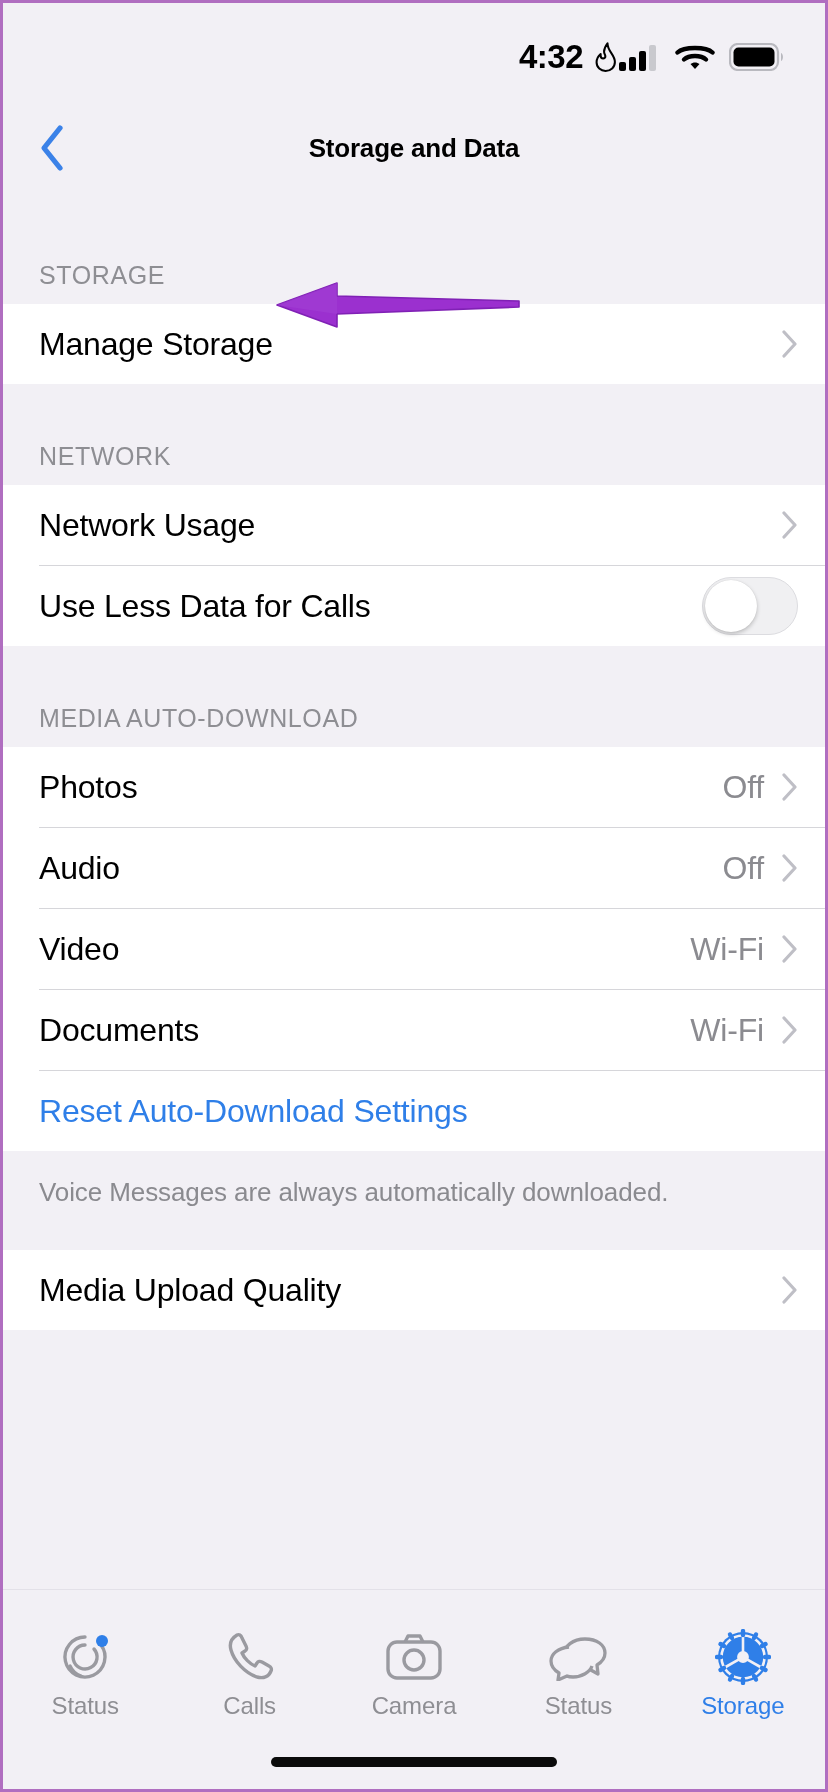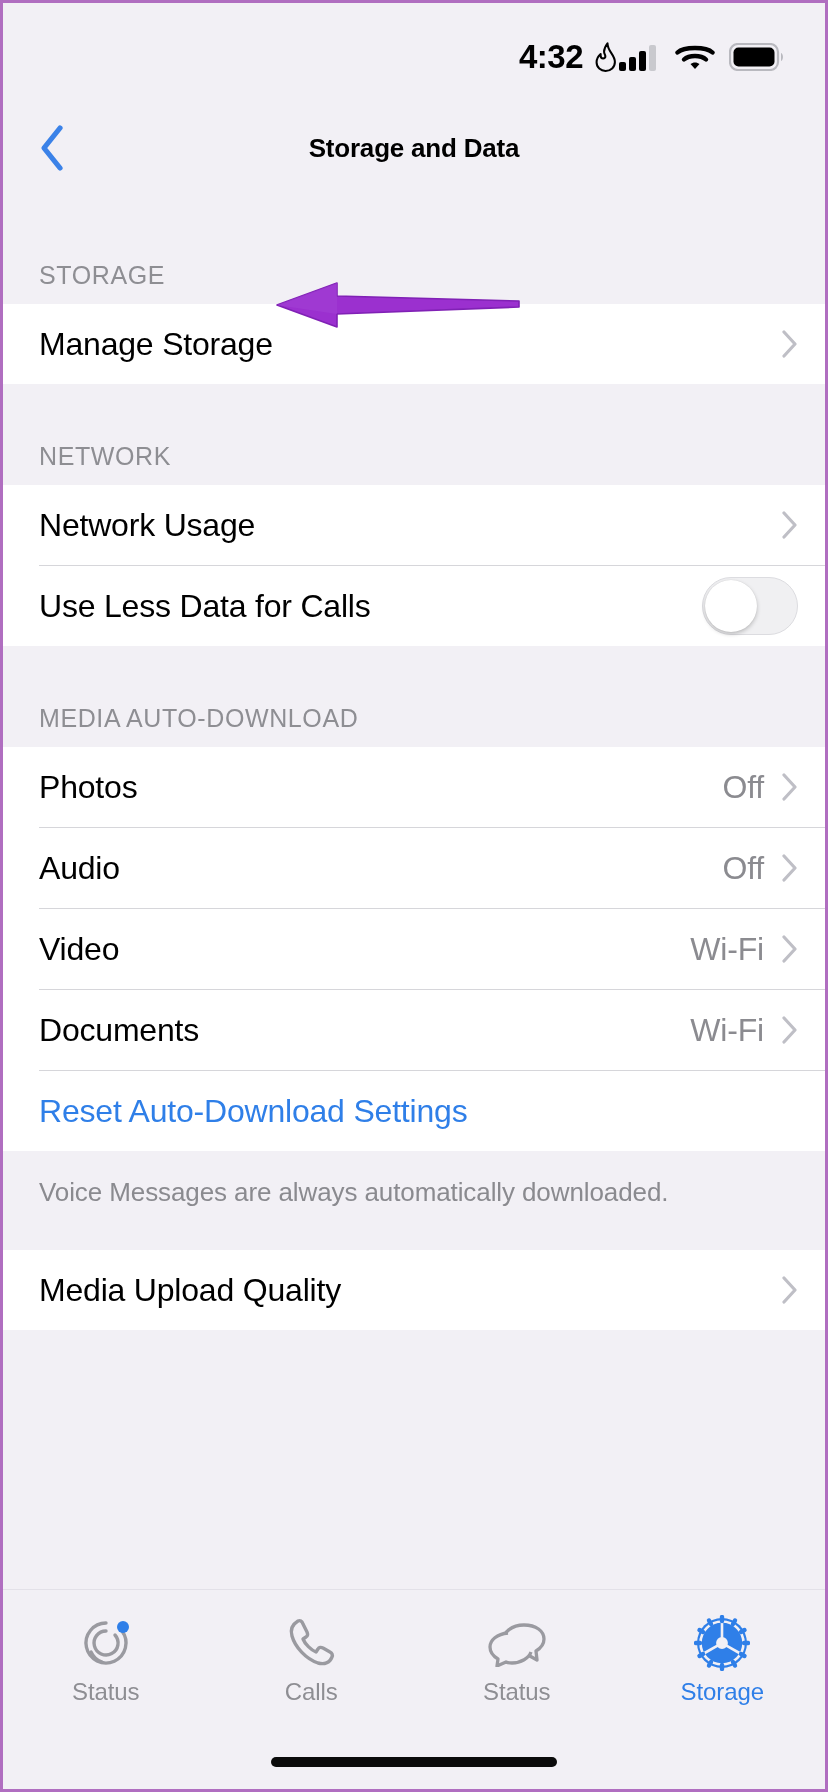--- a/index.html
+++ b/index.html
@@ -121,21 +121,21 @@
   }
 
   
   .tabbar {
     position:absolute;
     left:0; right:0; bottom:0;
     height:200px;
     background:#f2f0f5;
     border-top:1px solid #e3e1e8;
     display:flex; align-items:flex-start;
-    padding-top:26px;
+    padding-top:40px;
   }
   .tab {
     flex:1;
     display:flex; flex-direction:column;
     align-items:center; gap:8px;
     cursor:pointer;
   }
   .tab-ico { height:54px; display:flex; align-items:center; justify-content:center; position:relative; }
   .tab-label {
     font-size:24px; color:#8e8e93; letter-spacing:-0.1px;
@@ -311,20 +311,30 @@
       <div class="tab-ico">
         <svg width="52" height="54" viewBox="0 0 52 54">
           <path d="M13 5 C8 8 5 13 7 20 C10 31 21 43 33 47 C40 49 45 46 47 41
                    C48 39 47 37 45 36 L38 32 C36 31 34 31 33 33 L31 36
                    C26 34 20 28 18 23 L21 21 C23 20 23 18 22 16 L18 8 C17 5 15 4 13 5 Z" fill="none" stroke="#9a9aa0" stroke-width="3.4" stroke-linejoin="round"></path>
         </svg>
       </div>
       <div class="tab-label">Calls</div>
     </div>
 
+    <div class="tab">
+      <div class="tab-ico">
+        <svg width="58" height="50" viewBox="0 0 58 50">
+          <rect x="3" y="10" width="52" height="36" rx="9" fill="none" stroke="#9a9aa0" stroke-width="3.4"></rect>
+          <path d="M20 10 L23 4 L35 4 L38 10" fill="none" stroke="#9a9aa0" stroke-width="3.4" stroke-linejoin="round"></path>
+          <circle cx="29" cy="28" r="10" fill="none" stroke="#9a9aa0" stroke-width="3.4"></circle>
+        </svg>
+      </div>
+      <div class="tab-label">Camera</div>
+    </div>
 
     <div class="tab">
       <div class="tab-ico">
         <svg width="62" height="48" viewBox="0 0 62 48">
           <path d="M38 6 C50 6 58 12 58 20 C58 25 55 29 50 32 L51 41 L42 36
                    C41 36 39 37 37 37 C25 37 17 30 17 22 C17 13 26 6 38 6 Z" fill="none" stroke="#9a9aa0" stroke-width="3.3" stroke-linejoin="round"></path>
           <path d="M22 14 C11 15 4 21 4 28 C4 33 7 37 12 40 L11 47 L20 43
                    C22 44 24 44 26 44 C35 44 43 39 45 33" fill="#f2f0f5" stroke="#9a9aa0" stroke-width="3.3" stroke-linejoin="round"></path>
         </svg>
       </div>

